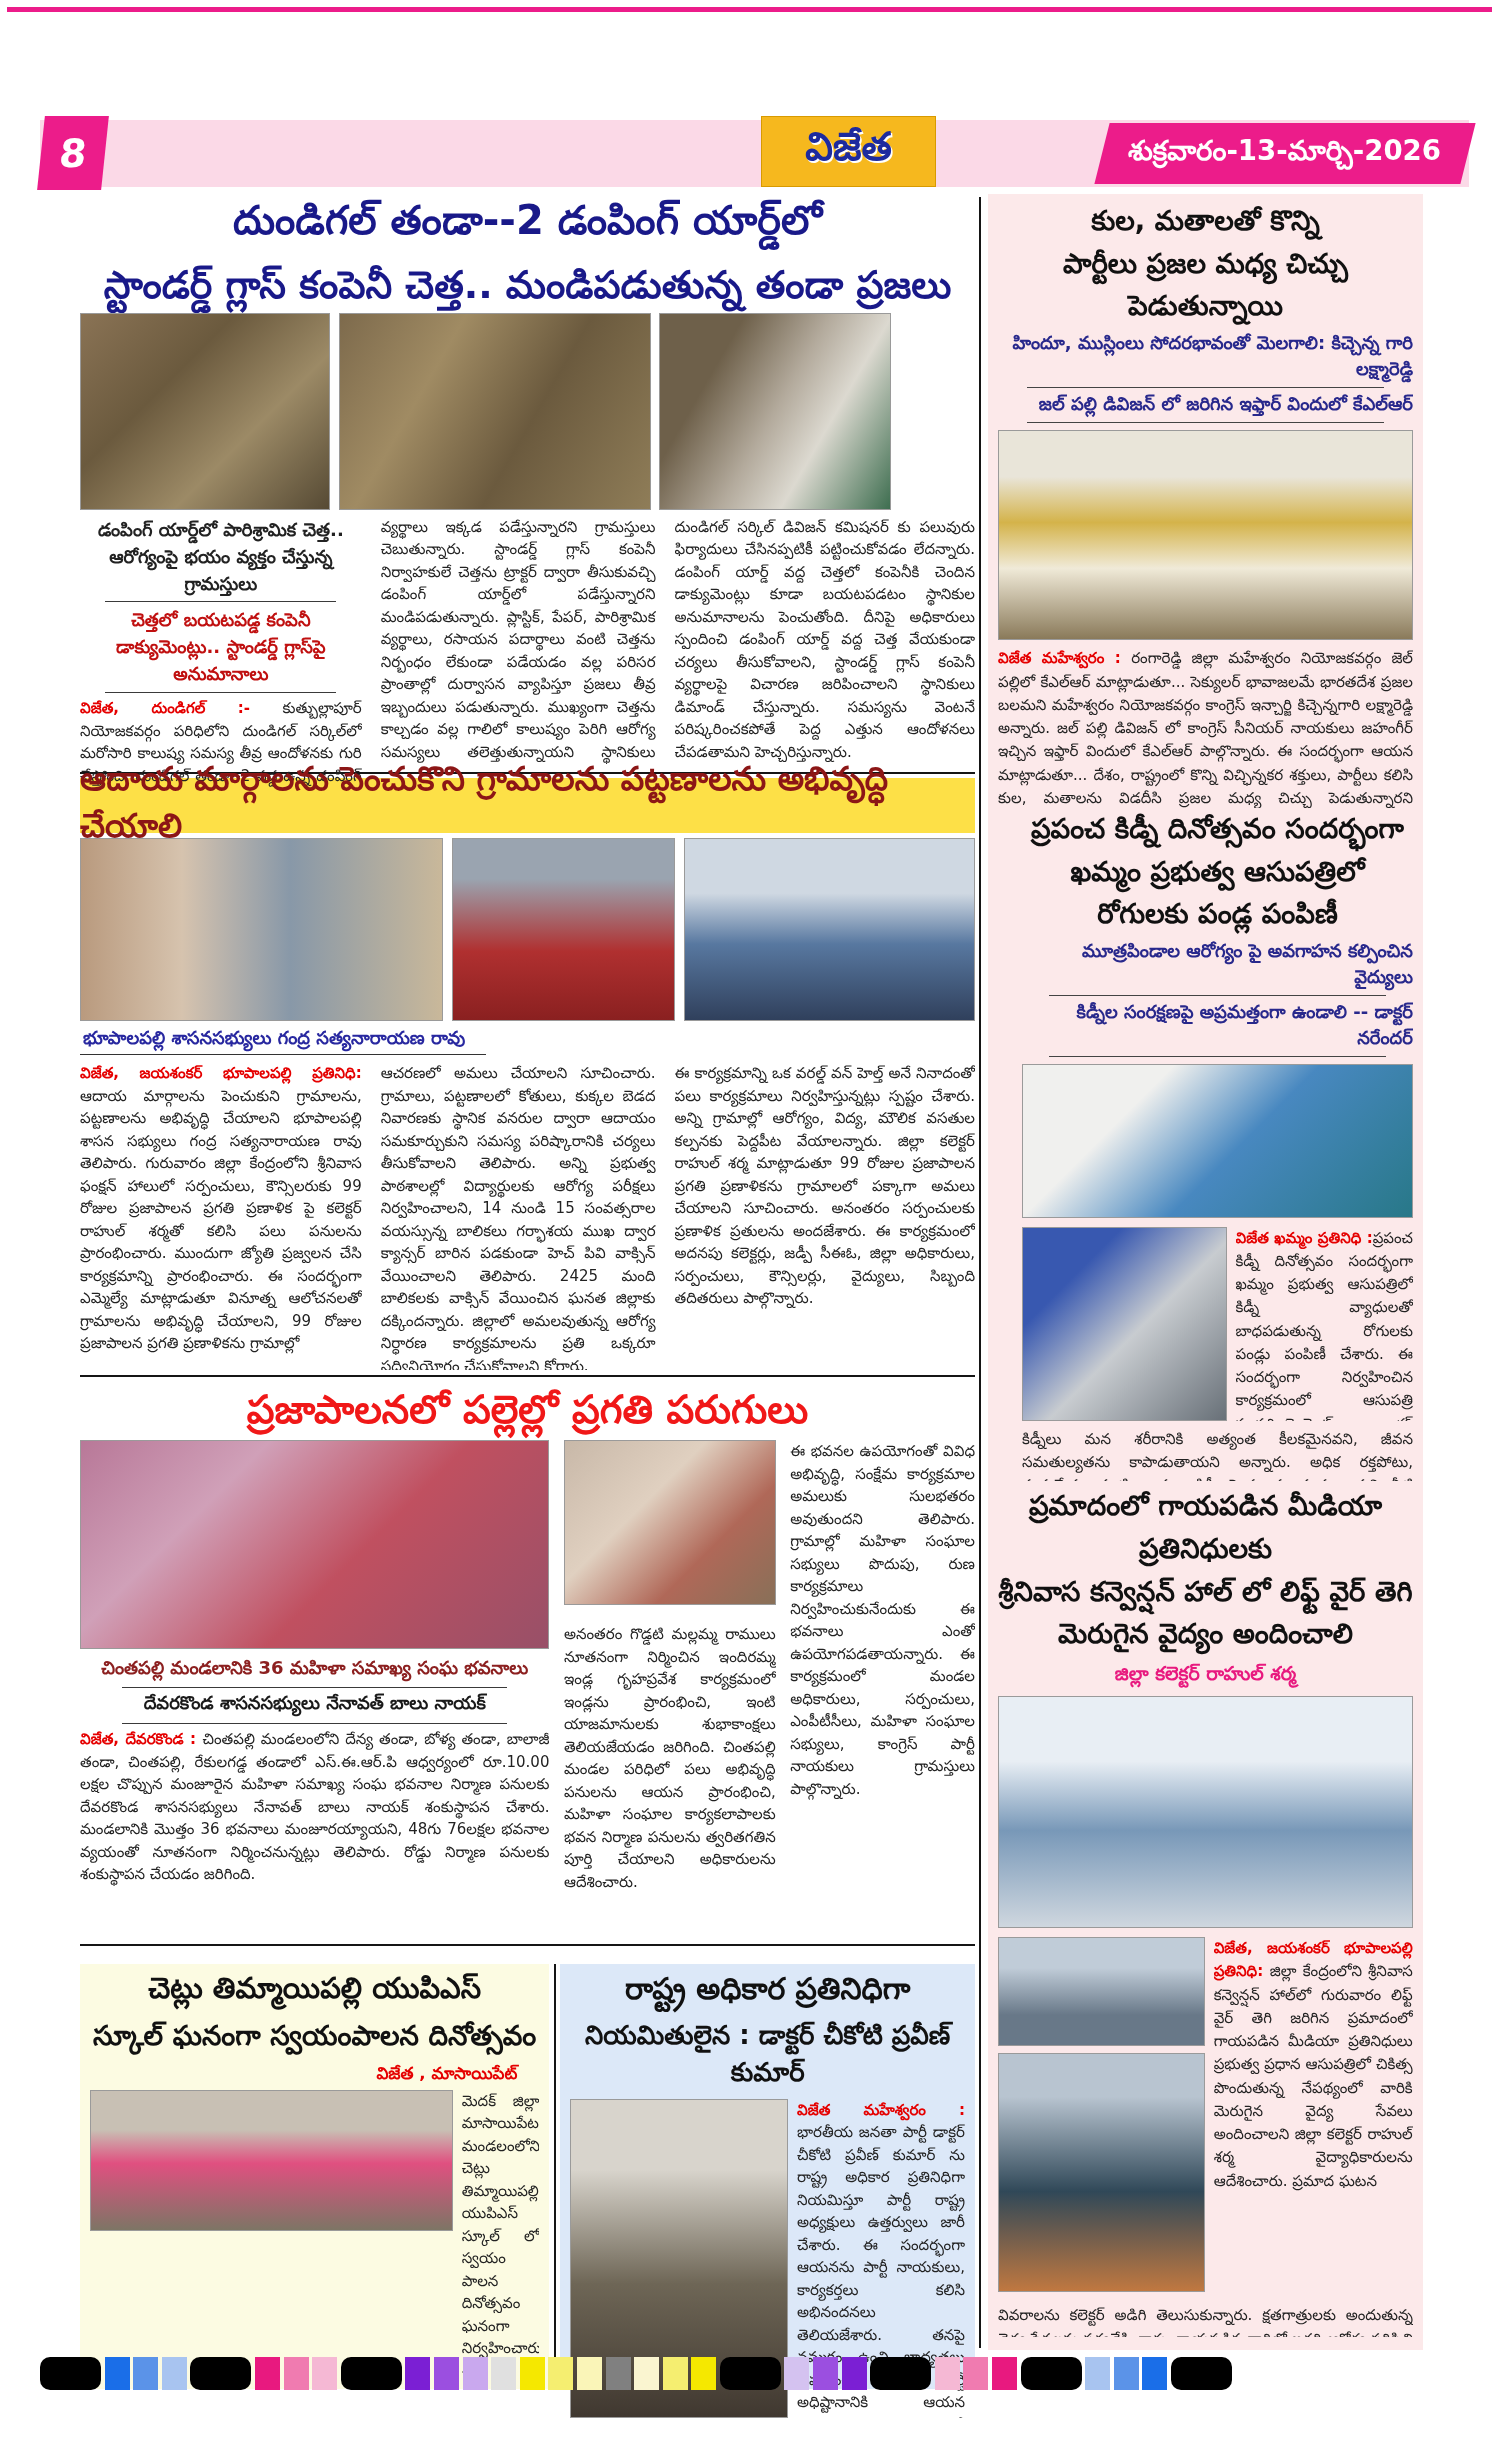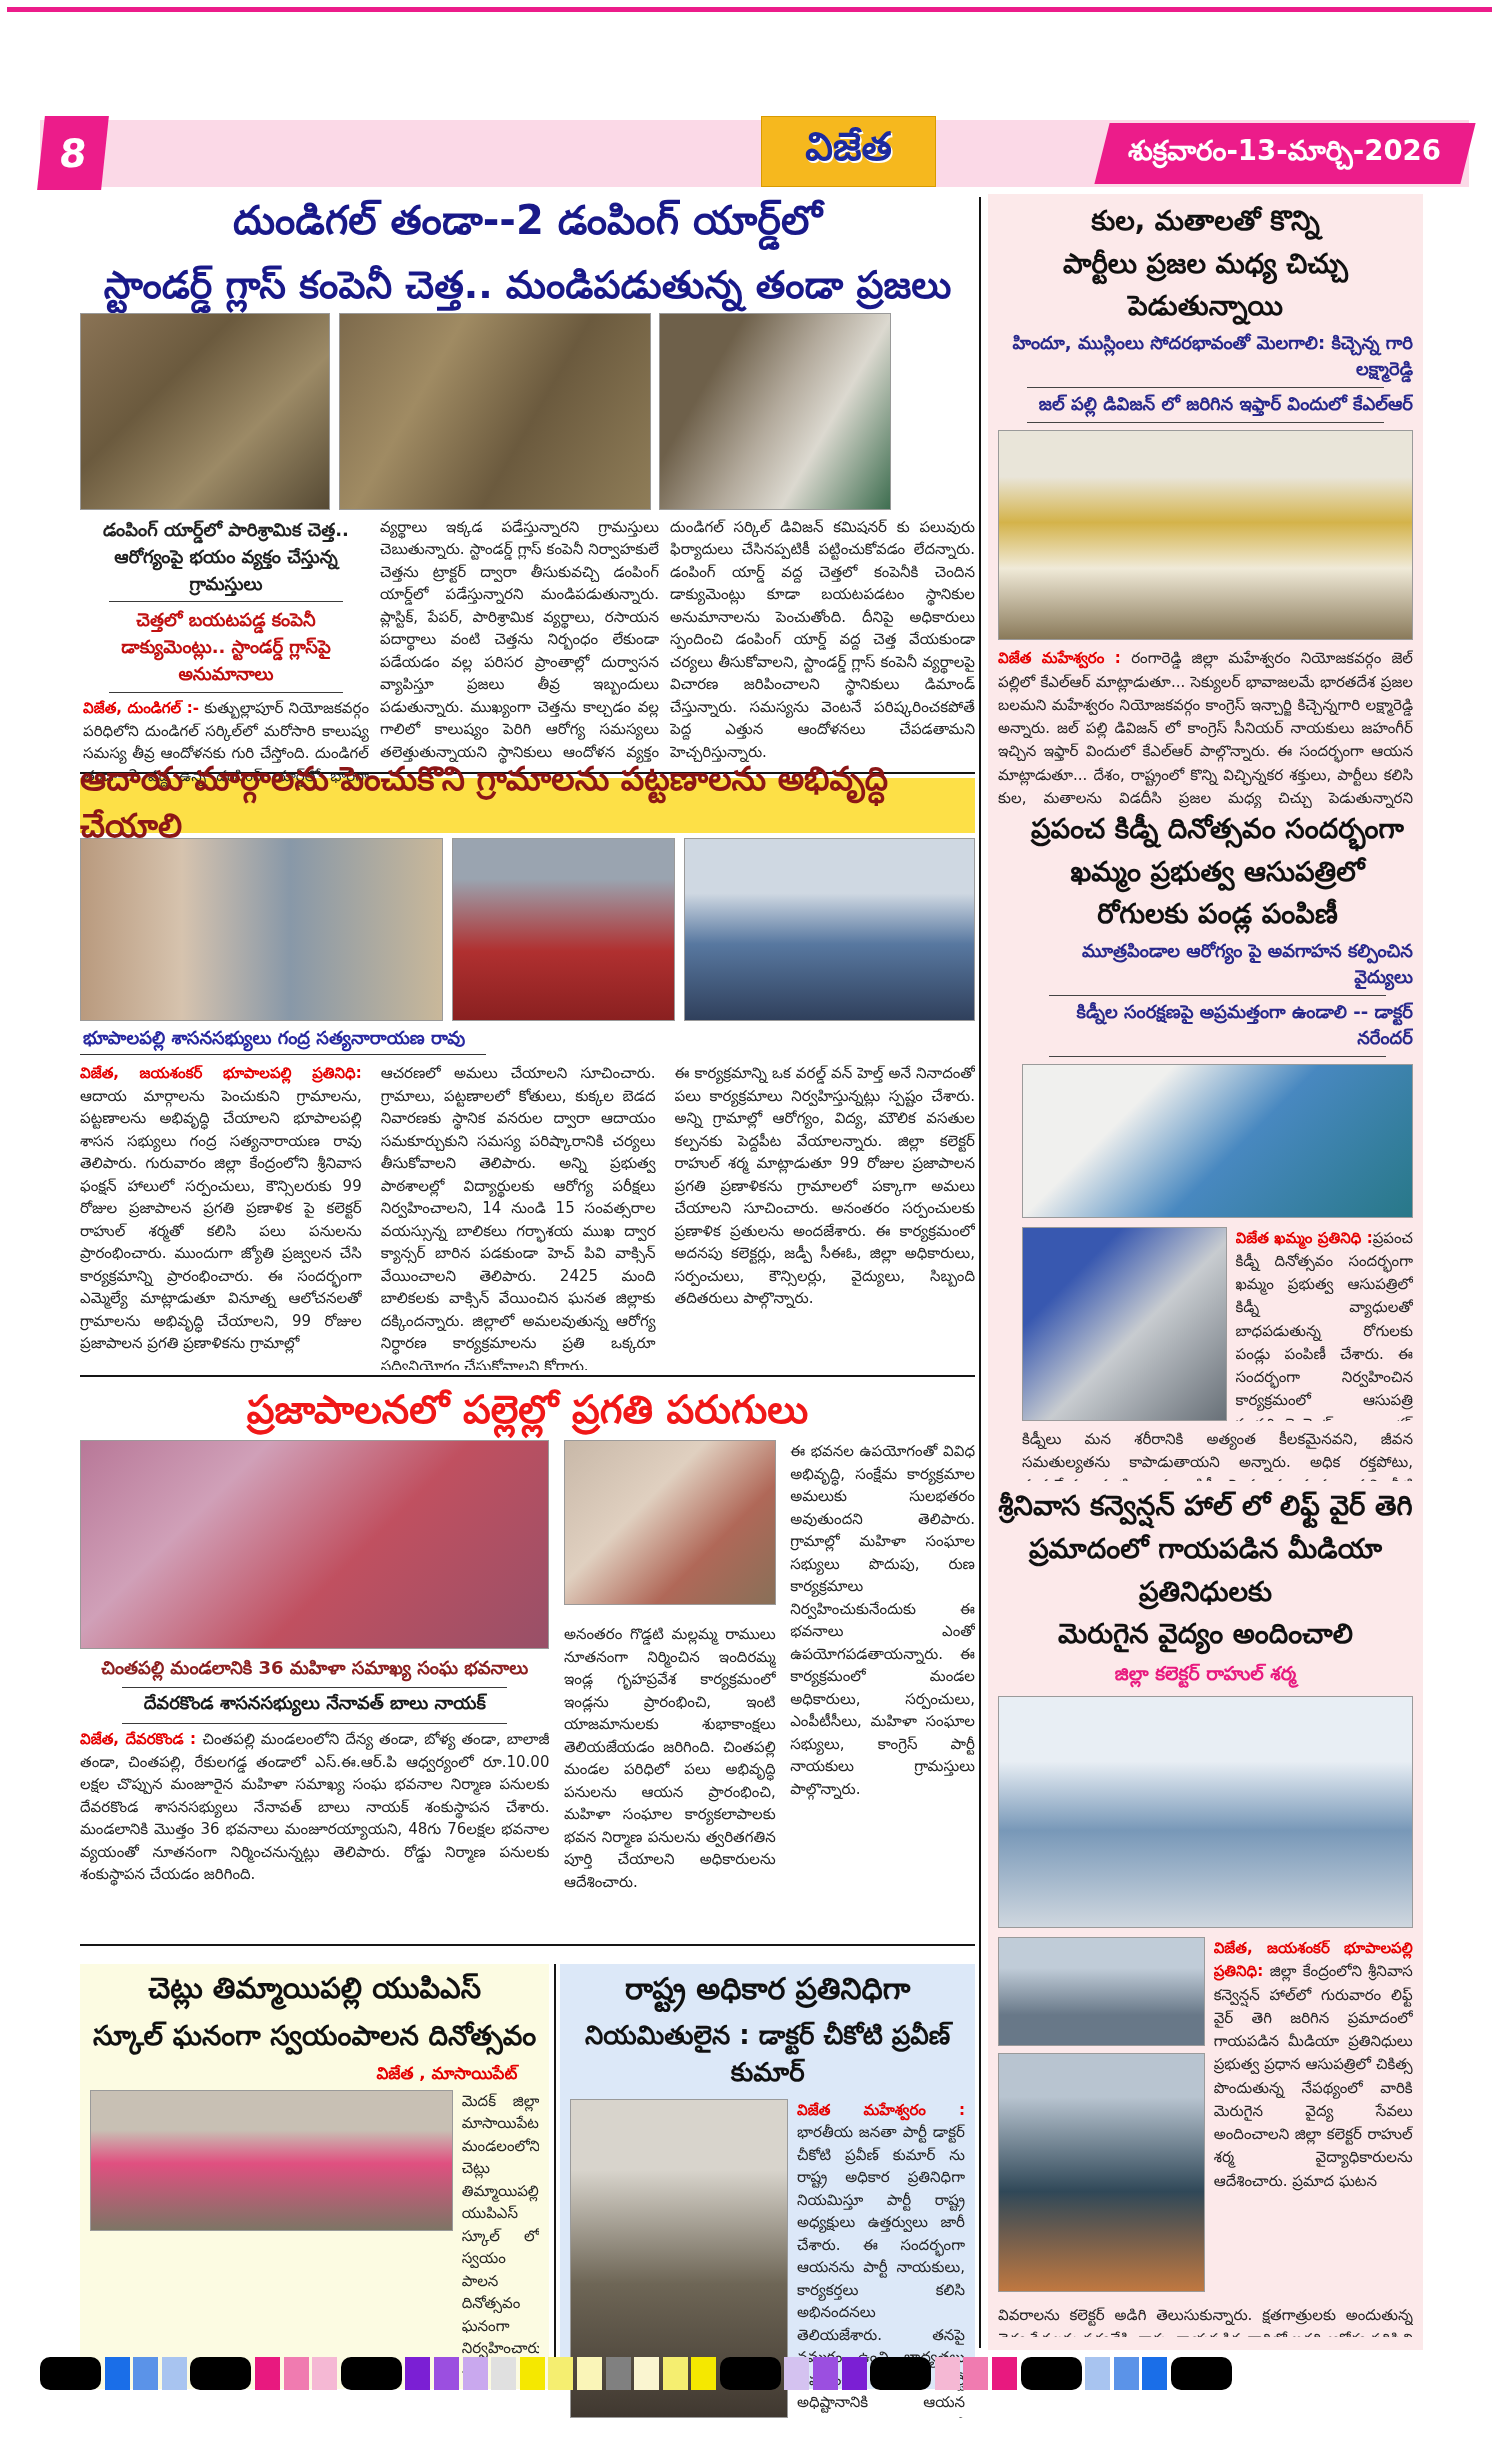--- a/index.html
+++ b/index.html
@@ -34,21 +34,21 @@
   
   .ph { width:100%; background-size:cover; border:0.7px solid #9a9a9a; }
   .body-text { font-size:15px; line-height:1.5; text-align:justify; color:#222; overflow:hidden; }
   .byline { color:#e50000; font-weight:bold; }
   .sub-rule { border:none; border-top:1.5px solid #3a3a3a; width:82%; margin:4.4px auto; }
   
   .a-headline { height:116px; text-align:center; color:#191989; font-weight:bold; padding-top:2.9px; }
   .a-headline .l1 { font-size:40px; }
   .a-headline .l2 { font-size:38px; margin-top:10px; }
   .a-photos { display:flex; gap:8.7px; height:197px; margin-top:2.9px; }
-  .a-text { display:flex; gap:11px; height:252px; margin-top:5.8px;justify-content:flex-end; }
+  .a-text { display:flex; gap:19px; height:252px; margin-top:5.8px; }
   .a-sub-black { font-size:18px; font-weight:bold; color:#222; text-align:center; line-height:1.5; }
   .a-sub-red { font-size:18px; font-weight:bold; color:#c01010; text-align:center; line-height:1.5; }
   
   .b-band { height:55px; background:#fde047; display:flex; align-items:center; justify-content:center; }
   .b-band .b-head { font-size:33px; font-weight:bold; color:#8c1616; }
   .b-photos { display:flex; gap:8.7px; height:183px; margin-top:4.4px; }
   .b-caption { font-size:18px; font-weight:bold; color:#2828a0; padding:5.8px 0 1.5px 2.9px; width:406px; border-bottom:1.5px solid #333; }
   .b-text { display:flex; gap:19px; height:308px; margin-top:7.3px; }
   
   .c-headline { height:59px; text-align:center; font-size:39px; font-weight:bold; color:#f01818; padding-top:5.8px; }
@@ -249,22 +249,22 @@
         <div class="ph ph-kidney-group" style="width:218px;height:194px;"></div>
         <div class="r-body" style="width:189px;height:194px;">
           <span class="byline">విజేత ఖమ్మం ప్రతినిధి :</span><span>ప్రపంచ కిడ్నీ దినోత్సవం సందర్భంగా ఖమ్మం ప్రభుత్వ ఆసుపత్రిలో కిడ్నీ వ్యాధులతో బాధపడుతున్న రోగులకు పండ్లు పంపిణీ చేశారు. ఈ సందర్భంగా నిర్వహించిన కార్యక్రమంలో ఆసుపత్రి సూపరింటెండెంట్ డాక్టర్ నరేందర్ మాట్లాడుతూ ప్రపంచ కిడ్నీ దినోత్సవాన్ని ప్రతి సంవత్సరం మార్చి రెండవ గురువారం నిర్వహిస్తారని తెలిపారు. స్థానిక ఆసుపత్రిలో సుమారు 125 నిర్ధారిత కిడ్నీ రోగులకు డయాలసిస్ సేవలు అందుతున్నాయని తెలిపారు.</span>
         </div>
       </div>
       <div class="r-body" style="height:145px;margin-top:7.3px;">కిడ్నీలు మన శరీరానికి అత్యంత కీలకమైనవని, జీవన సమతుల్యతను కాపాడుతాయని అన్నారు. అధిక రక్తపోటు, మధుమేహం వంటి వ్యాధులు కిడ్నీలపై ప్రభావం చూపుతాయని, వీటి నియంత్రణకు ఆహార నియమాలు, ఆరోగ్యకరమైన జీవనశైలిని పాటించాలని సూచించారు. కిడ్నీల సంరక్షణపై ప్రతి ఒక్కరూ అప్రమత్తంగా ఉండాలని కోరారు. ఈ కార్యక్రమంలో డాక్టర్ నరేందర్, ఆర్ఎంఓ, జనరల్ మెడిసిన్ హెచ్ఓడి డాక్టర్ వ్యాఘ్రేశ్వర్, జనరల్ మెడిసిన్ అసిస్టెంట్ ప్రొఫెసర్ డాక్టర్ రాంప్రసాద్, డాక్టర్ గాయత్రి, ఆసుపత్రి అధికారులు, డయాలసిస్ మేనేజర్ క్రాంతికుమార్, డయాలసిస్ ఇంచార్జ్ రవి తదితర సిబ్బంది పాల్గొన్నారు.</div>
     </div>
 
     <div class="r-art" style="height:856px;">
       <div class="r-head" style="margin-top:4.4px;">
+        <div class="rl">ప్రమాదంలో గాయపడిన మీడియా ప్రతినిధులకు</div>
         <div class="rl">శ్రీనివాస కన్వెన్షన్ హాల్ లో లిఫ్ట్ వైర్ తెగి</div>
-        <div class="rl">ప్రమాదంలో గాయపడిన మీడియా ప్రతినిధులకు</div>
         <div class="rl">మెరుగైన వైద్యం అందించాలి</div>
       </div>
       <div class="r-sub-pink">జిల్లా కలెక్టర్ రాహుల్ శర్మ</div>
       <div class="ph ph-ward" style="height:232px;margin-top:4.4px;"></div>
       <div class="r-row">
         <div style="width:207px;">
           <div class="ph ph-coll1" style="height:109px;"></div>
           <div class="ph ph-coll2" style="height:239px;margin-top:7.3px;"></div>
         </div>
         <div class="r-body" style="width:199px;height:360px;">

